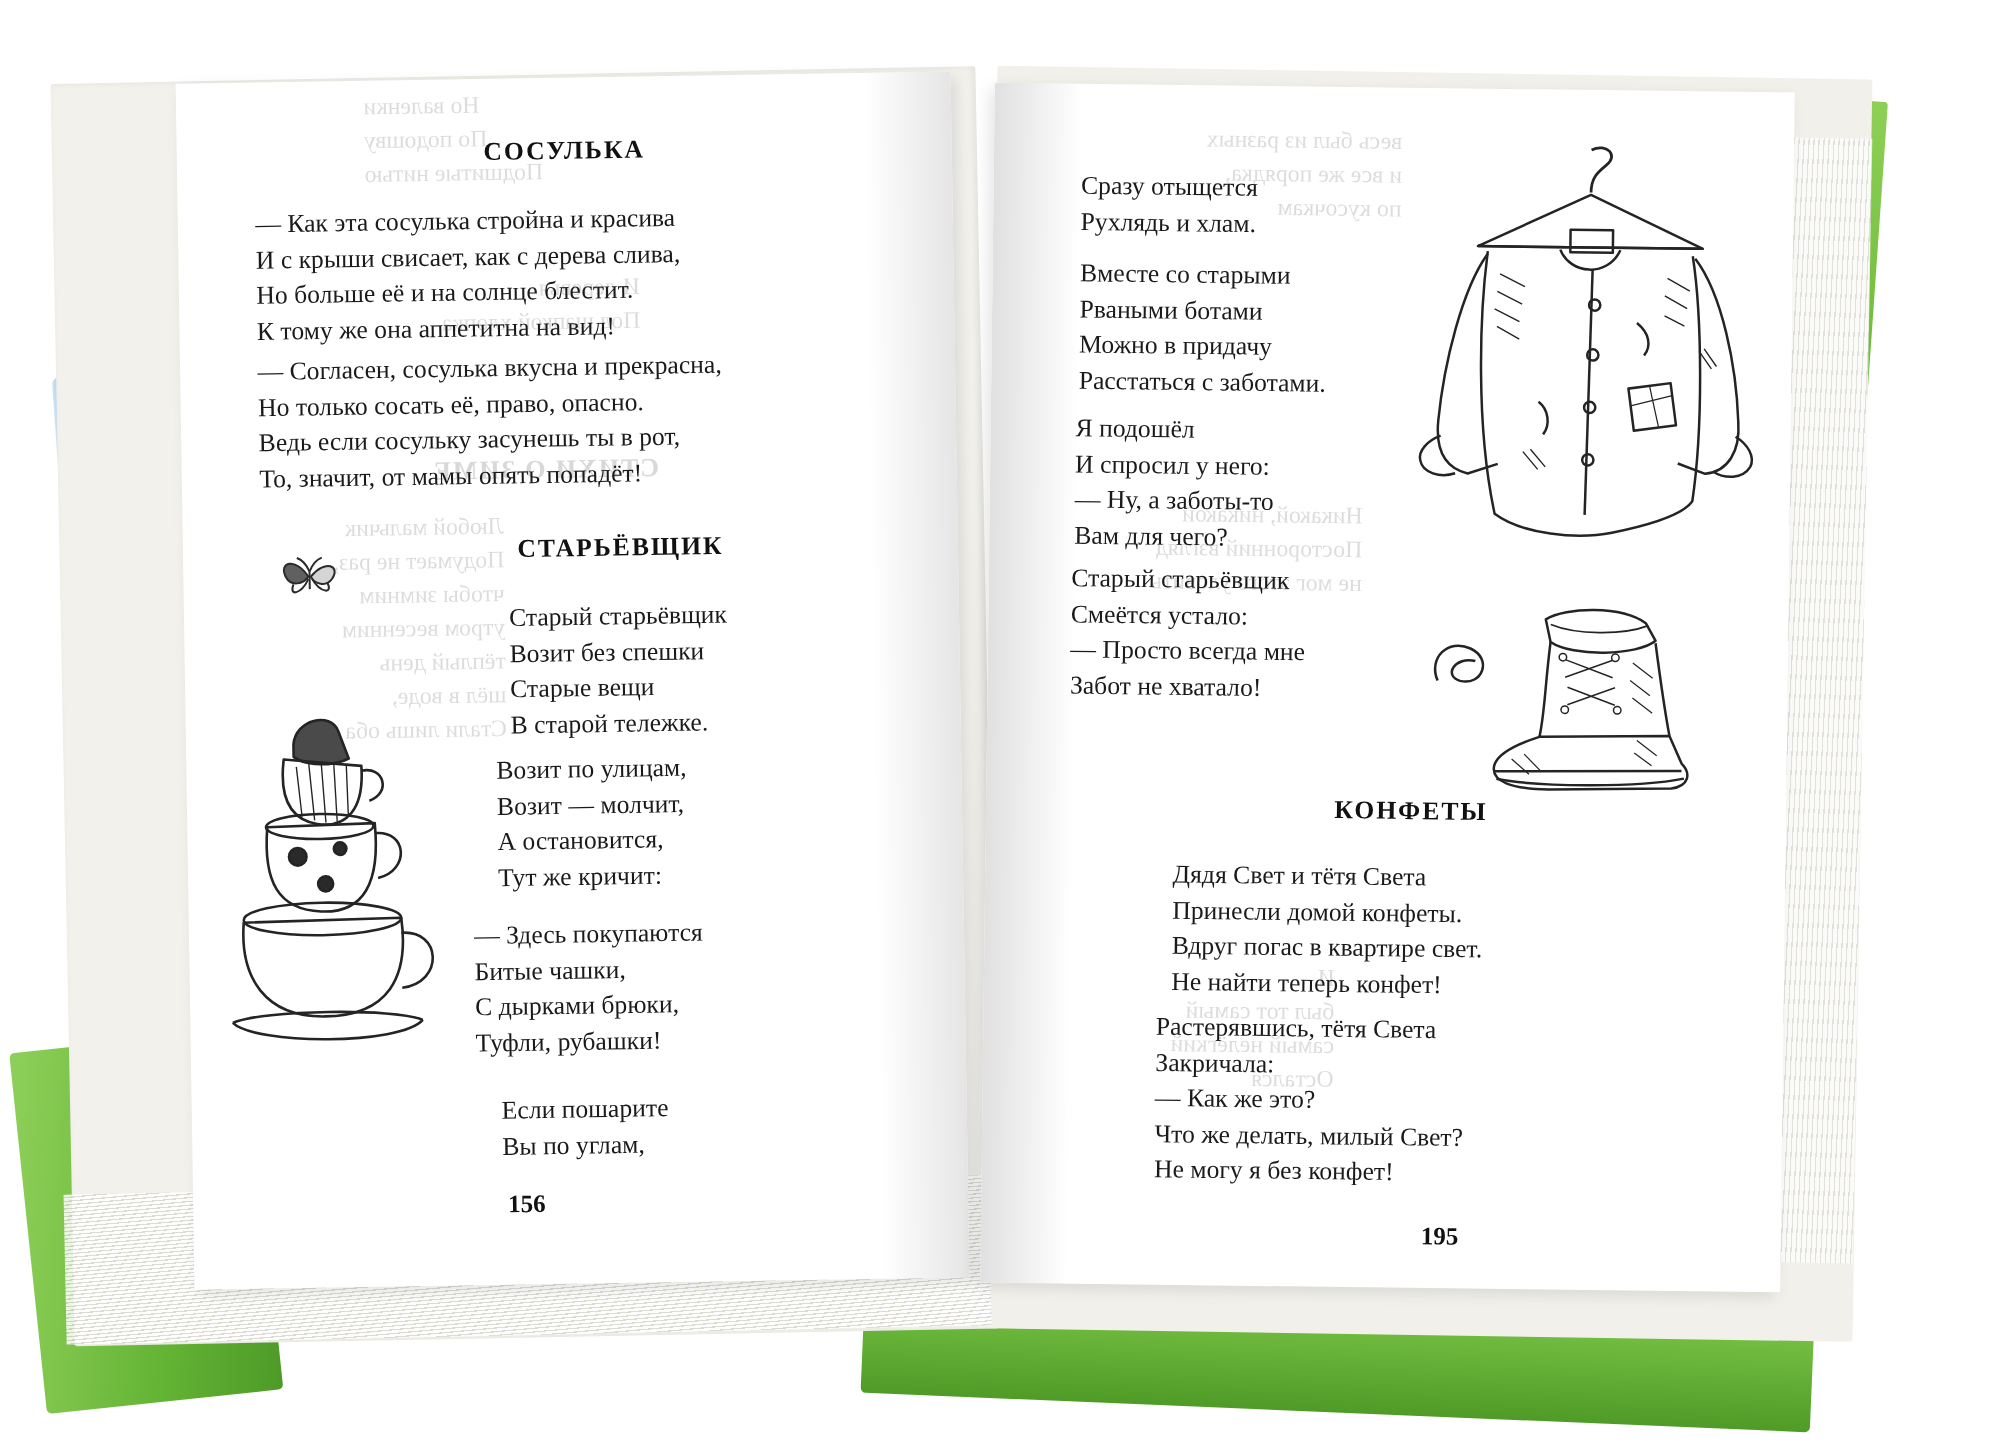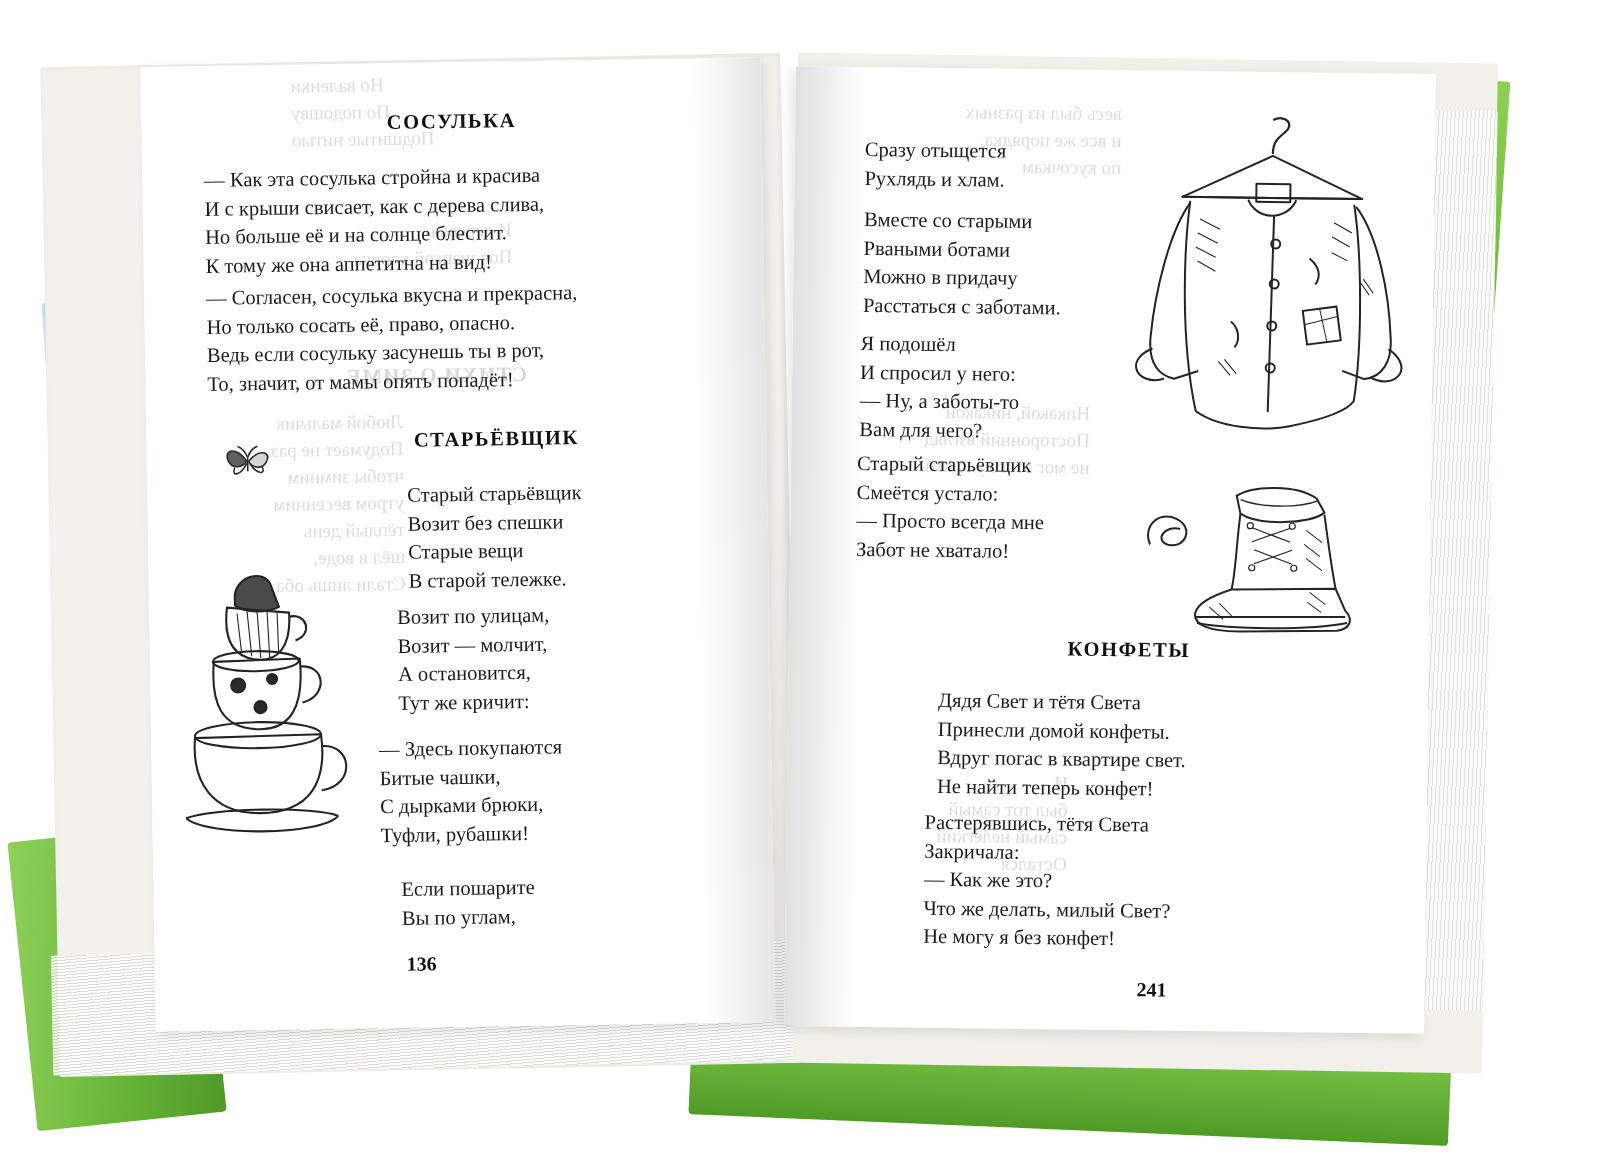--- a/index.html
+++ b/index.html
@@ -230,21 +230,21 @@
 Тут же кричит:</div>
 
       <div class="stanza" style="position:absolute; left:228px; top:672px; width:360px;">— Здесь покупаются
 Битые чашки,
 С дырками брюки,
 Туфли, рубашки!</div>
 
       <div class="stanza" style="position:absolute; left:248px; top:812px; width:340px;">Если пошарите
 Вы по углам,</div>
 
-      <div class="page-num" style="position:absolute; left:252px; top:890px;">136</div>
+      <div class="page-num" style="position:absolute; left:252px; top:890px;">156</div>
 
       <div class="illo" style="left:70px; top:372px;">
         <svg width="70" height="60" viewBox="0 0 70 60">
           <g fill="none" stroke="#2b2b2b" stroke-width="1.6">
             <path d="M30 24 C20 8, 6 12, 12 24 C16 32, 26 30, 30 24 Z" fill="#2b2b2b" fill-opacity=".75"></path>
             <path d="M32 24 C44 10, 56 16, 49 26 C44 33, 35 30, 32 24 Z" fill="#2b2b2b" fill-opacity=".2"></path>
             <path d="M30 26 C24 38, 14 40, 18 30"></path>
             <path d="M33 26 C40 38, 50 38, 45 29"></path>
             <path d="M31 20 L31 34"></path>
             <path d="M31 20 C28 13, 24 10, 21 9"></path>
@@ -327,21 +327,21 @@
 Принесли домой конфеты.
 Вдруг погас в квартире свет.
 Не найти теперь конфет!</div>
 
       <div class="stanza" style="position:absolute; left:138px; top:740px; width:400px;">Растерявшись, тётя Света
 Закричала:
 — Как же это?
 Что же делать, милый Свет?
 Не могу я без конфет!</div>
 
-      <div class="page-num" style="position:absolute; left:352px; top:908px;">241</div>
+      <div class="page-num" style="position:absolute; left:352px; top:908px;">195</div>
 
       <div class="illo" style="left:330px; top:40px;">
         <svg width="290" height="350" viewBox="0 0 290 350">
           <g fill="none" stroke="#242424" stroke-width="2" stroke-linejoin="round">
 
             <path d="M148 8 C160 2, 170 12, 160 20 C153 26, 148 30, 148 42" stroke-width="2.2"></path>
 
             <path d="M148 44 L58 86 L238 86 Z" stroke-width="2"></path>
             <path d="M58 86 L238 86"></path>
             <rect x="132" y="72" width="34" height="18"></rect>

